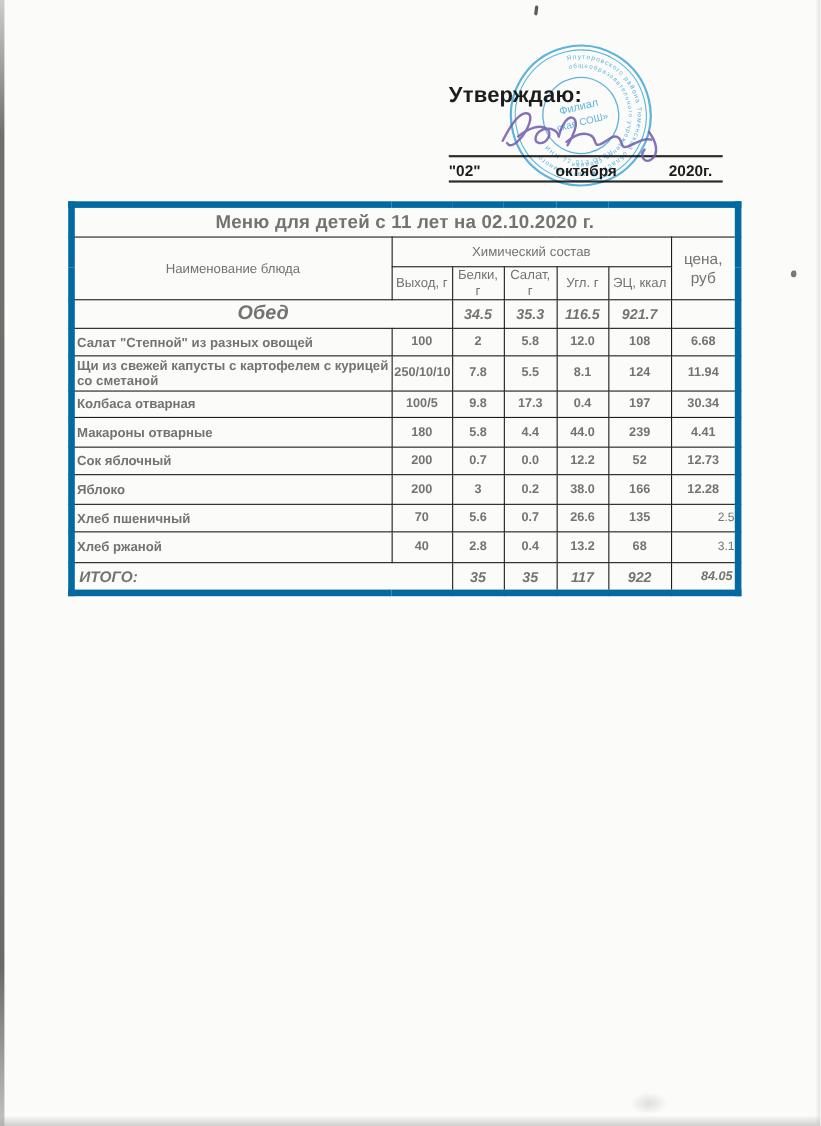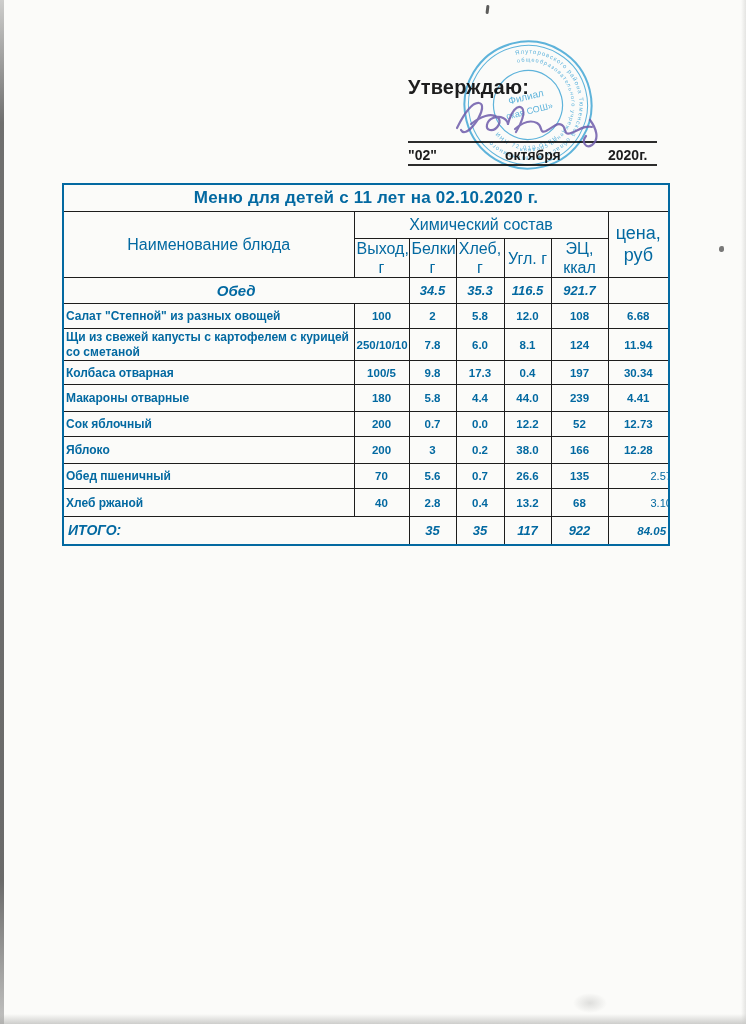--- a/index.html
+++ b/index.html
@@ -33,29 +33,29 @@
   .date-month{position:absolute;left:97px;top:0;}
   .date-year{position:absolute;left:200px;top:0;}
   .date-line{position:absolute;left:0;top:88px;width:249px;height:2px;background:#2c2c2c;}
 
   .signature-svg{position:absolute;left:453px;top:92px;width:170px;height:56px;z-index:6;}
 
   .stamp-svg{position:absolute;left:453px;top:30px;width:150px;height:150px;z-index:5;mix-blend-mode:multiply;opacity:.88;}
 
   
   table.menu{position:absolute;left:62px;top:183px;width:606px;z-index:1;
-    border-collapse:collapse;table-layout:fixed;color:#0369a1;border:2px solid #0369a1;}
+    border-collapse:collapse;table-layout:fixed;color:#737373;border:6px solid #0369a1;}
   table.menu td, table.menu th{border:1.5px solid #1d1d1d;padding:0 2px;overflow:hidden;vertical-align:middle;}
   .t-title{font-size:17px;font-weight:bold;text-align:center;height:26px;letter-spacing:.2px;}
-  .t-h{font-size:16px;font-weight:400;text-align:center;line-height:1.2;}
-  .t-price-h{font-size:18px;}
+  .t-h{font-size:12px;font-weight:400;text-align:center;line-height:1.2;}
+  .t-price-h{font-size:14px;}
   .c-name{font-size:12px;font-weight:bold;text-align:left;padding:2px 4px;line-height:1.2;}
   .c-val{font-size:11.5px;font-weight:bold;text-align:center;margin-top:12px;}
   .sec{font-style:italic;font-size:13px;font-weight:bold;}
-  td.c-name.sec{text-align:center;font-size:15px;}
+  td.c-name.sec{text-align:center;font-size:18px;}
   .row-total td{border-top:2px solid #141414;font-style:italic;font-weight:bold;}
   td.c-name.tot{font-size:14px;text-align:left;padding-left:4px;font-style:italic;font-weight:bold;}
   td.c-val.tot{font-size:13px;font-style:italic;font-weight:bold;}
   td.c-val.tot.price{font-size:11.5px;text-align:right;}
   td.c-val.price.reg{font-weight:400;font-size:11px;padding-left:42px;}
 </style>
 </head>
 <body>
 
 <div class="edge-left"></div>
@@ -121,21 +121,21 @@
       <td colspan="7" class="t-title">Меню для детей с 11 лет на 02.10.2020 г.</td>
     </tr>
     <tr style="height:27px">
       <th rowspan="2" class="t-h">Наименование блюда</th>
       <th colspan="5" class="t-h">Химический состав</th>
       <th rowspan="2" class="t-h t-price-h">цена, руб</th>
     </tr>
     <tr style="height:27px">
       <th class="t-h">Выход, г</th>
       <th class="t-h">Белки, г</th>
-      <th class="t-h">Хлеб, г</th>
+      <th class="t-h">Салат, г</th>
       <th class="t-h">Угл. г</th>
       <th class="t-h">ЭЦ, ккал</th>
     </tr>
   <tr style="height: 26px;">
         <td colspan="2" class="c-name sec">Обед</td>
         <td class="c-val sec">34.5</td>
         <td class="c-val sec">35.3</td>
         <td class="c-val sec">116.5</td>
         <td class="c-val sec">921.7</td>
         <td class="c-val sec price"></td>
@@ -146,21 +146,21 @@
         <td class="c-val">2</td>
         <td class="c-val">5.8</td>
         <td class="c-val">12.0</td>
         <td class="c-val">108</td>
         <td class="c-val price">6.68</td>
       </tr>
       <tr style="height: 32px;">
         <td class="c-name">Щи из свежей капусты с картофелем с курицей со сметаной</td>
         <td class="c-val">250/10/10</td>
         <td class="c-val">7.8</td>
-        <td class="c-val">6.0</td>
+        <td class="c-val">5.5</td>
         <td class="c-val">8.1</td>
         <td class="c-val">124</td>
         <td class="c-val price">11.94</td>
       </tr>
       <tr style="height: 24px;">
         <td class="c-name">Колбаса отварная</td>
         <td class="c-val">100/5</td>
         <td class="c-val">9.8</td>
         <td class="c-val">17.3</td>
         <td class="c-val">0.4</td>
@@ -188,21 +188,21 @@
       <tr style="height: 27px;">
         <td class="c-name">Яблоко</td>
         <td class="c-val">200</td>
         <td class="c-val">3</td>
         <td class="c-val">0.2</td>
         <td class="c-val">38.0</td>
         <td class="c-val">166</td>
         <td class="c-val price">12.28</td>
       </tr>
       <tr style="height: 25px;">
-        <td class="c-name">Обед пшеничный</td>
+        <td class="c-name">Хлеб пшеничный</td>
         <td class="c-val">70</td>
         <td class="c-val">5.6</td>
         <td class="c-val">0.7</td>
         <td class="c-val">26.6</td>
         <td class="c-val">135</td>
         <td class="c-val price reg">2.57</td>
       </tr>
       <tr style="height: 28px;">
         <td class="c-name">Хлеб ржаной</td>
         <td class="c-val">40</td>

